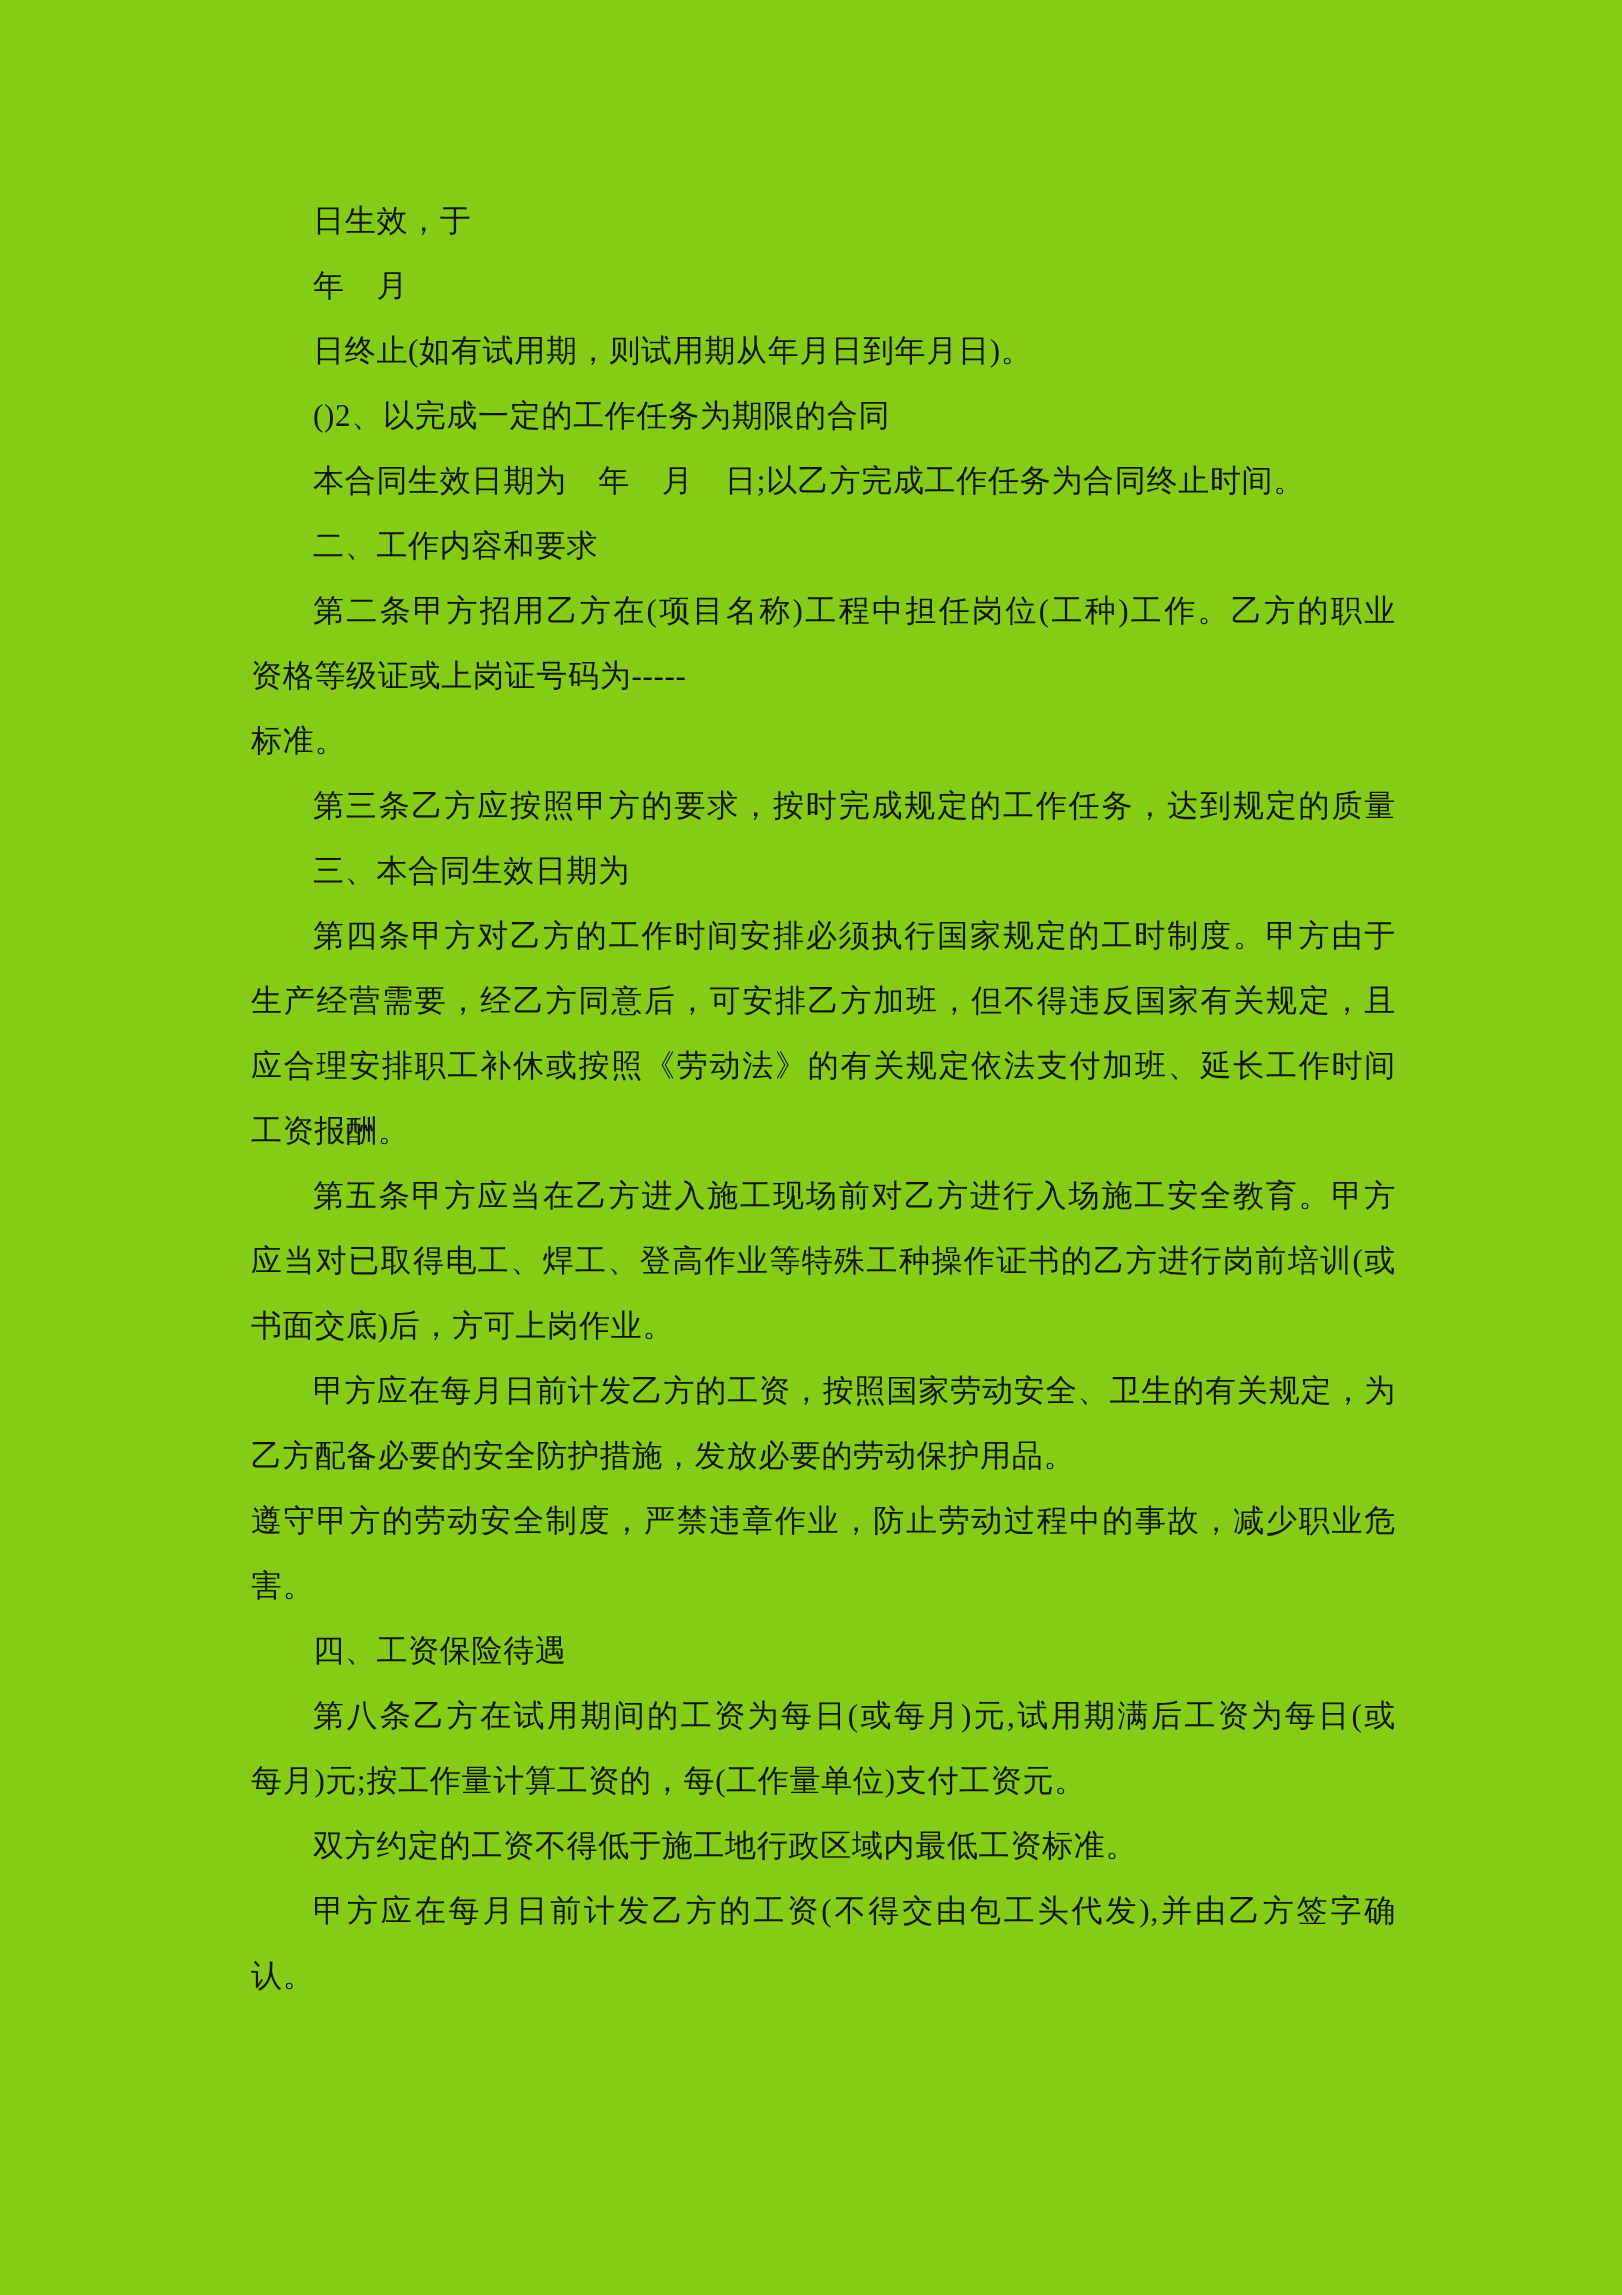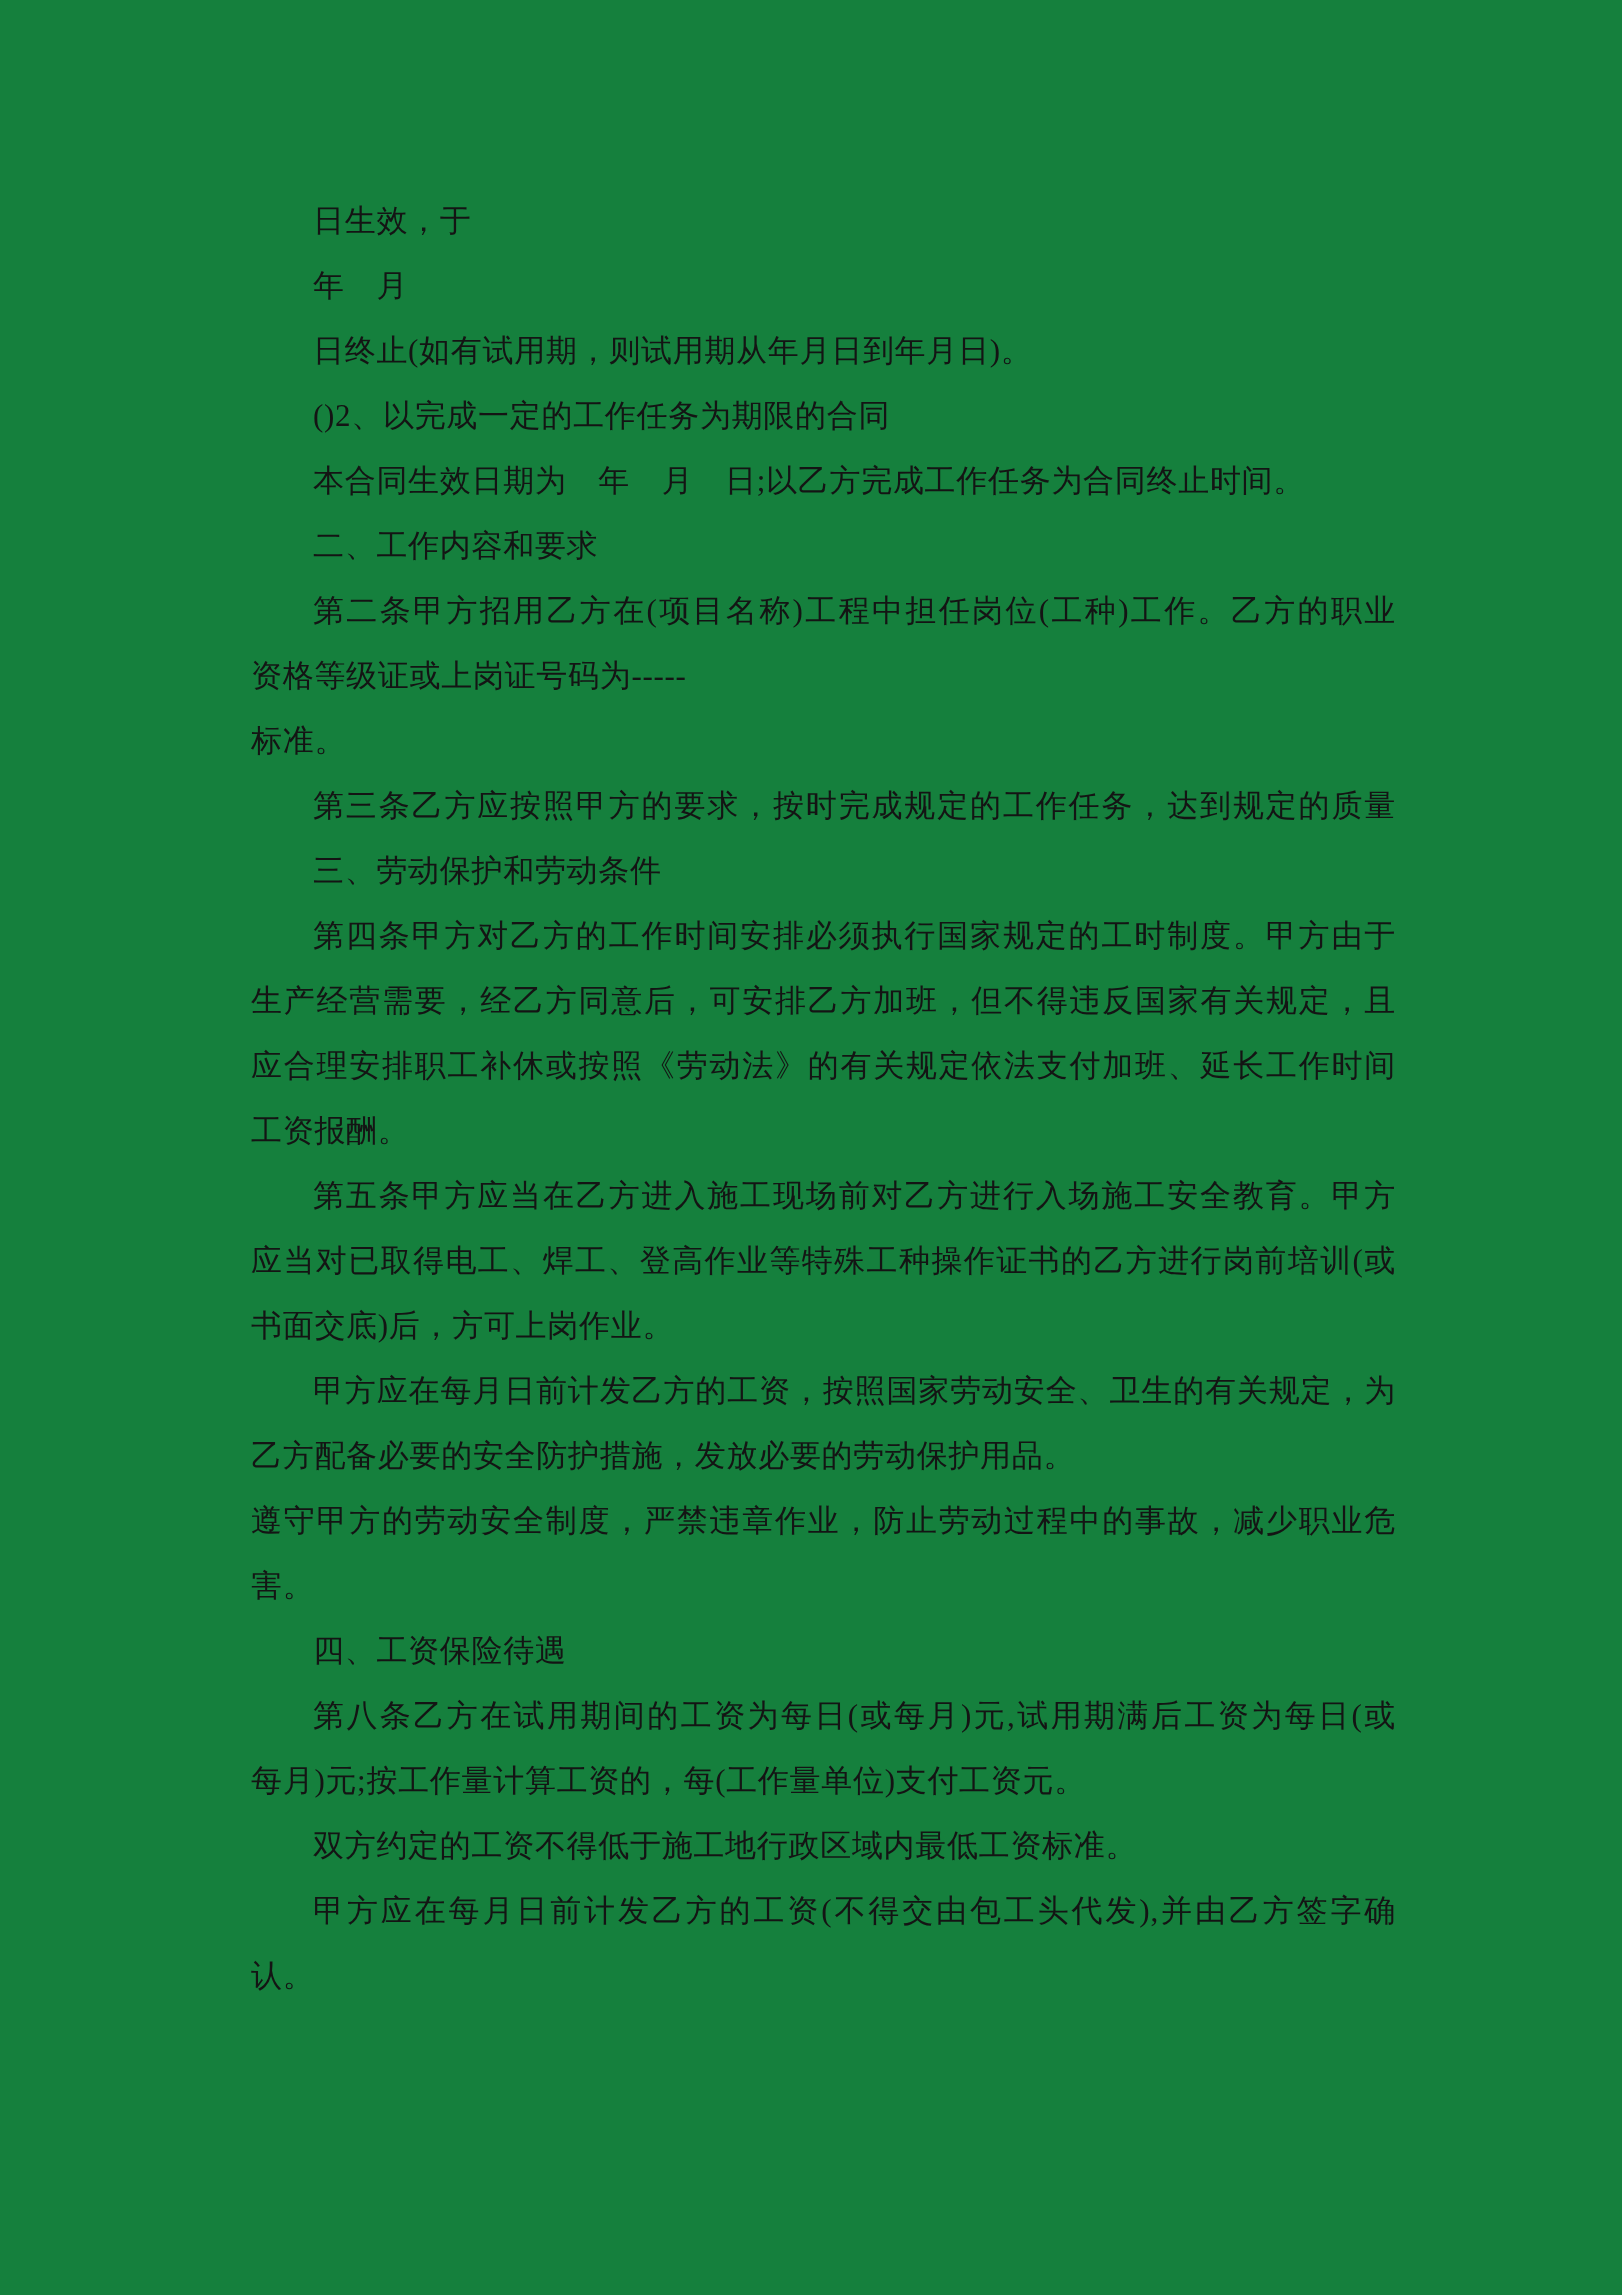--- a/index.html
+++ b/index.html
@@ -4,21 +4,21 @@
 <style>
   html, body {
     margin: 0;
     padding: 0;
     background: #ffffff;
   }
   .page {
     position: relative;
     width: 1623px;
     height: 2295px;
-    background: #15803d;
+    background: #84cc16;
     overflow: hidden;
     font-family: "Liberation Serif", "DejaVu Serif", serif;
   }
   .text-block {
     position: absolute;
     left: 251px;
     top: 188px;
     width: 1145px;
     font-size: 31px;
     line-height: 65px;
@@ -46,21 +46,21 @@
     <div class="line indent">日生效，于</div>
     <div class="line indent">年　月</div>
     <div class="line indent">日终止(如有试用期，则试用期从年月日到年月日)。</div>
     <div class="line indent">()2、以完成一定的工作任务为期限的合同</div>
     <div class="line indent">本合同生效日期为　年　月　日;以乙方完成工作任务为合同终止时间。</div>
     <div class="line indent">二、工作内容和要求</div>
     <div class="line indent fill">第二条甲方招用乙方在(项目名称)工程中担任岗位(工种)工作。乙方的职业</div>
     <div class="line">资格等级证或上岗证号码为-----</div>
     <div class="line">标准。</div>
     <div class="line indent fill">第三条乙方应按照甲方的要求，按时完成规定的工作任务，达到规定的质量</div>
-    <div class="line indent">三、劳动保护和劳动条件</div>
+    <div class="line indent">三、本合同生效日期为</div>
     <div class="line indent fill">第四条甲方对乙方的工作时间安排必须执行国家规定的工时制度。甲方由于</div>
     <div class="line fill">生产经营需要，经乙方同意后，可安排乙方加班，但不得违反国家有关规定，且</div>
     <div class="line fill">应合理安排职工补休或按照《劳动法》的有关规定依法支付加班、延长工作时间</div>
     <div class="line">工资报酬。</div>
     <div class="line indent fill">第五条甲方应当在乙方进入施工现场前对乙方进行入场施工安全教育。甲方</div>
     <div class="line fill">应当对已取得电工、焊工、登高作业等特殊工种操作证书的乙方进行岗前培训(或</div>
     <div class="line">书面交底)后，方可上岗作业。</div>
     <div class="line indent fill">甲方应在每月日前计发乙方的工资，按照国家劳动安全、卫生的有关规定，为</div>
     <div class="line">乙方配备必要的安全防护措施，发放必要的劳动保护用品。</div>
     <div class="line fill">遵守甲方的劳动安全制度，严禁违章作业，防止劳动过程中的事故，减少职业危</div>

